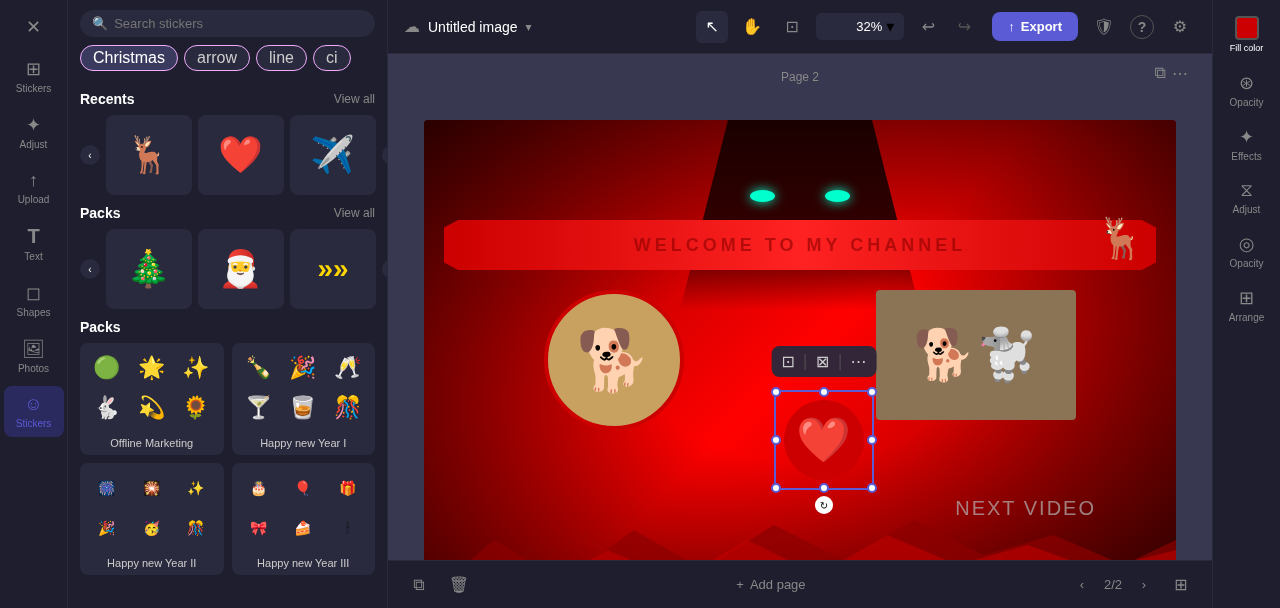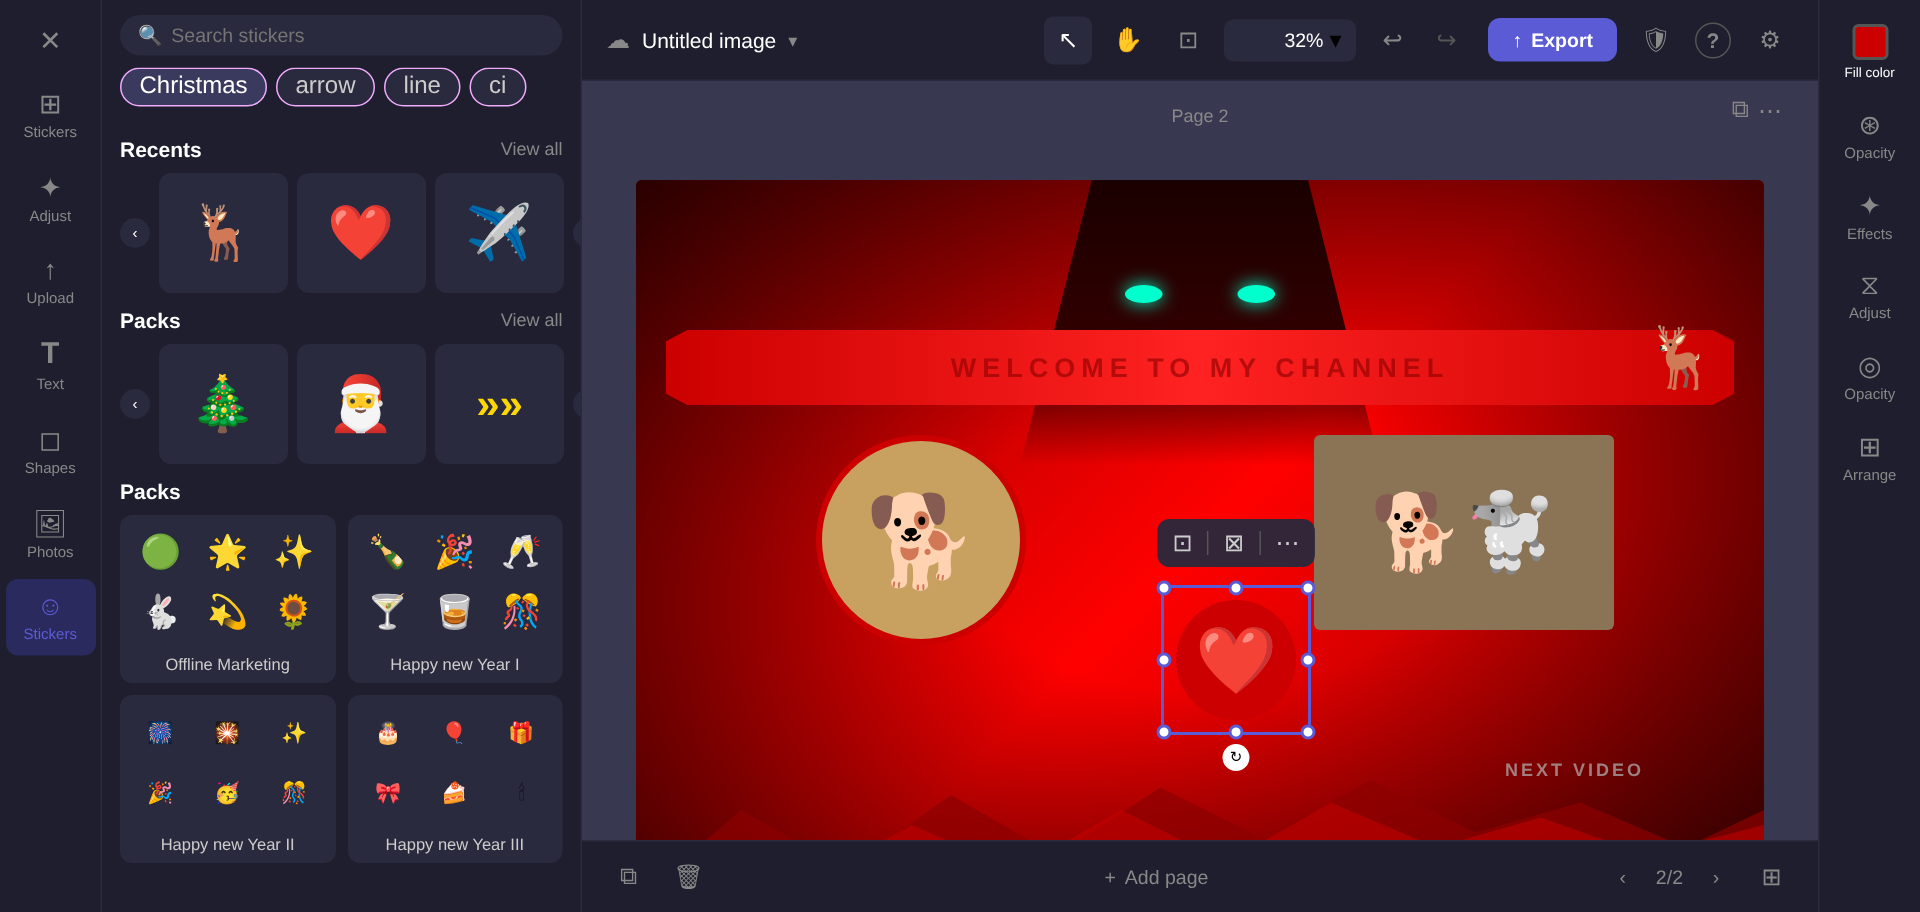--- a/index.html
+++ b/index.html
@@ -119,21 +119,21 @@
     }
     .dogs-photo {
       position: absolute; top: 170px; right: 100px; width: 200px; height: 130px;
       background: #8b7355; border-radius: 4px; display: flex; align-items: center; justify-content: center; font-size: 50px;
     }
 
     .like-subscribe-text {
       position: absolute; bottom: 80px; left: 60px; color: rgba(200,0,0,0.7); font-size: 16px; font-weight: 900; text-transform: uppercase; letter-spacing: 2px;
     }
     .next-video-text {
-      position: absolute; bottom: 80px; right: 80px; color: rgba(180,180,180,0.7); font-size: 12px; font-weight: 700; text-transform: uppercase; letter-spacing: 2px;
+      position: absolute; bottom: 80px; right: 80px; color: rgba(180,180,180,0.7); font-size: 20px; font-weight: 400; text-transform: uppercase; letter-spacing: 2px;
     }
 
     
     .selected-sticker-wrap {
       position: absolute; top: 270px; left: 350px; width: 100px; height: 100px;
     }
     .context-menu-bubble {
       position: absolute; top: -44px; left: 50%; transform: translateX(-50%);
       background: rgba(40,40,60,0.95); border-radius: 8px; padding: 6px 10px;
       display: flex; gap: 10px; align-items: center; white-space: nowrap;

